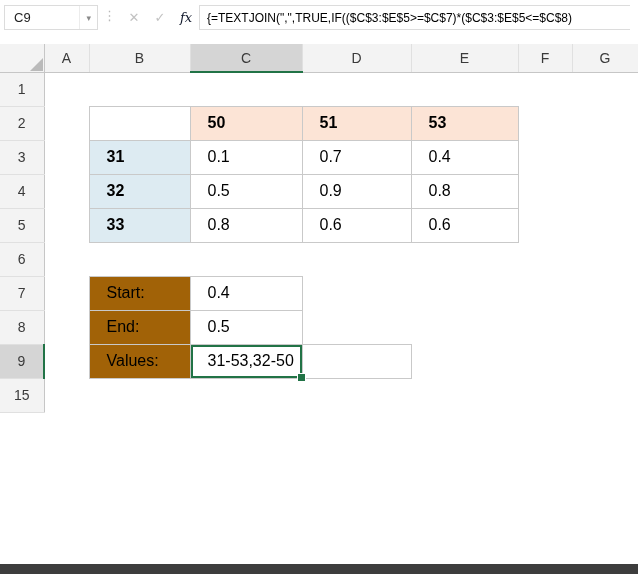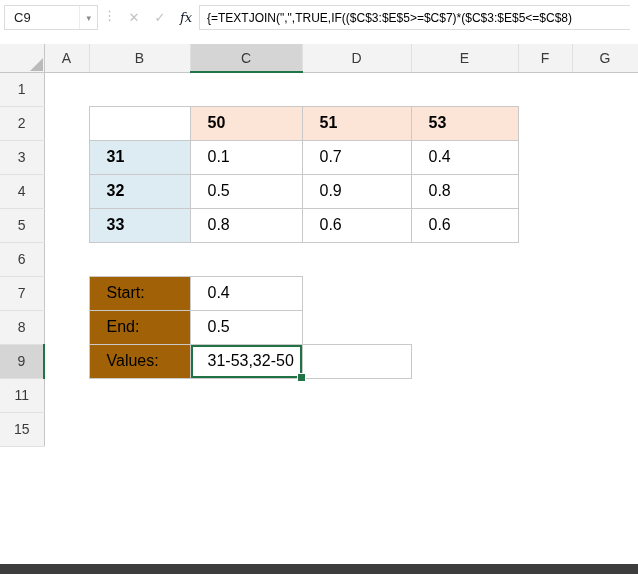--- a/index.html
+++ b/index.html
@@ -293,30 +293,20 @@
     <th class="rn rn-sel">9</th>
     <td class="c"></td>
     <td class="c tb g">Values:</td>
     <td class="c tb sel">31-53,32-50</td>
     <td class="c tb"></td>
     <td class="c"></td>
         <td class="c"></td>
         <td class="c"></td>
   </tr>
   <tr>
-    <th class="rn">11</th>
-    <td class="c"></td>
-        <td class="c"></td>
-        <td class="c"></td>
-        <td class="c"></td>
-        <td class="c"></td>
-        <td class="c"></td>
-        <td class="c"></td>
-  </tr>
-  <tr>
     <th class="rn">15</th>
     <td class="c"></td>
         <td class="c"></td>
         <td class="c"></td>
         <td class="c"></td>
         <td class="c"></td>
         <td class="c"></td>
         <td class="c"></td>
   </tr>
 </tbody>

